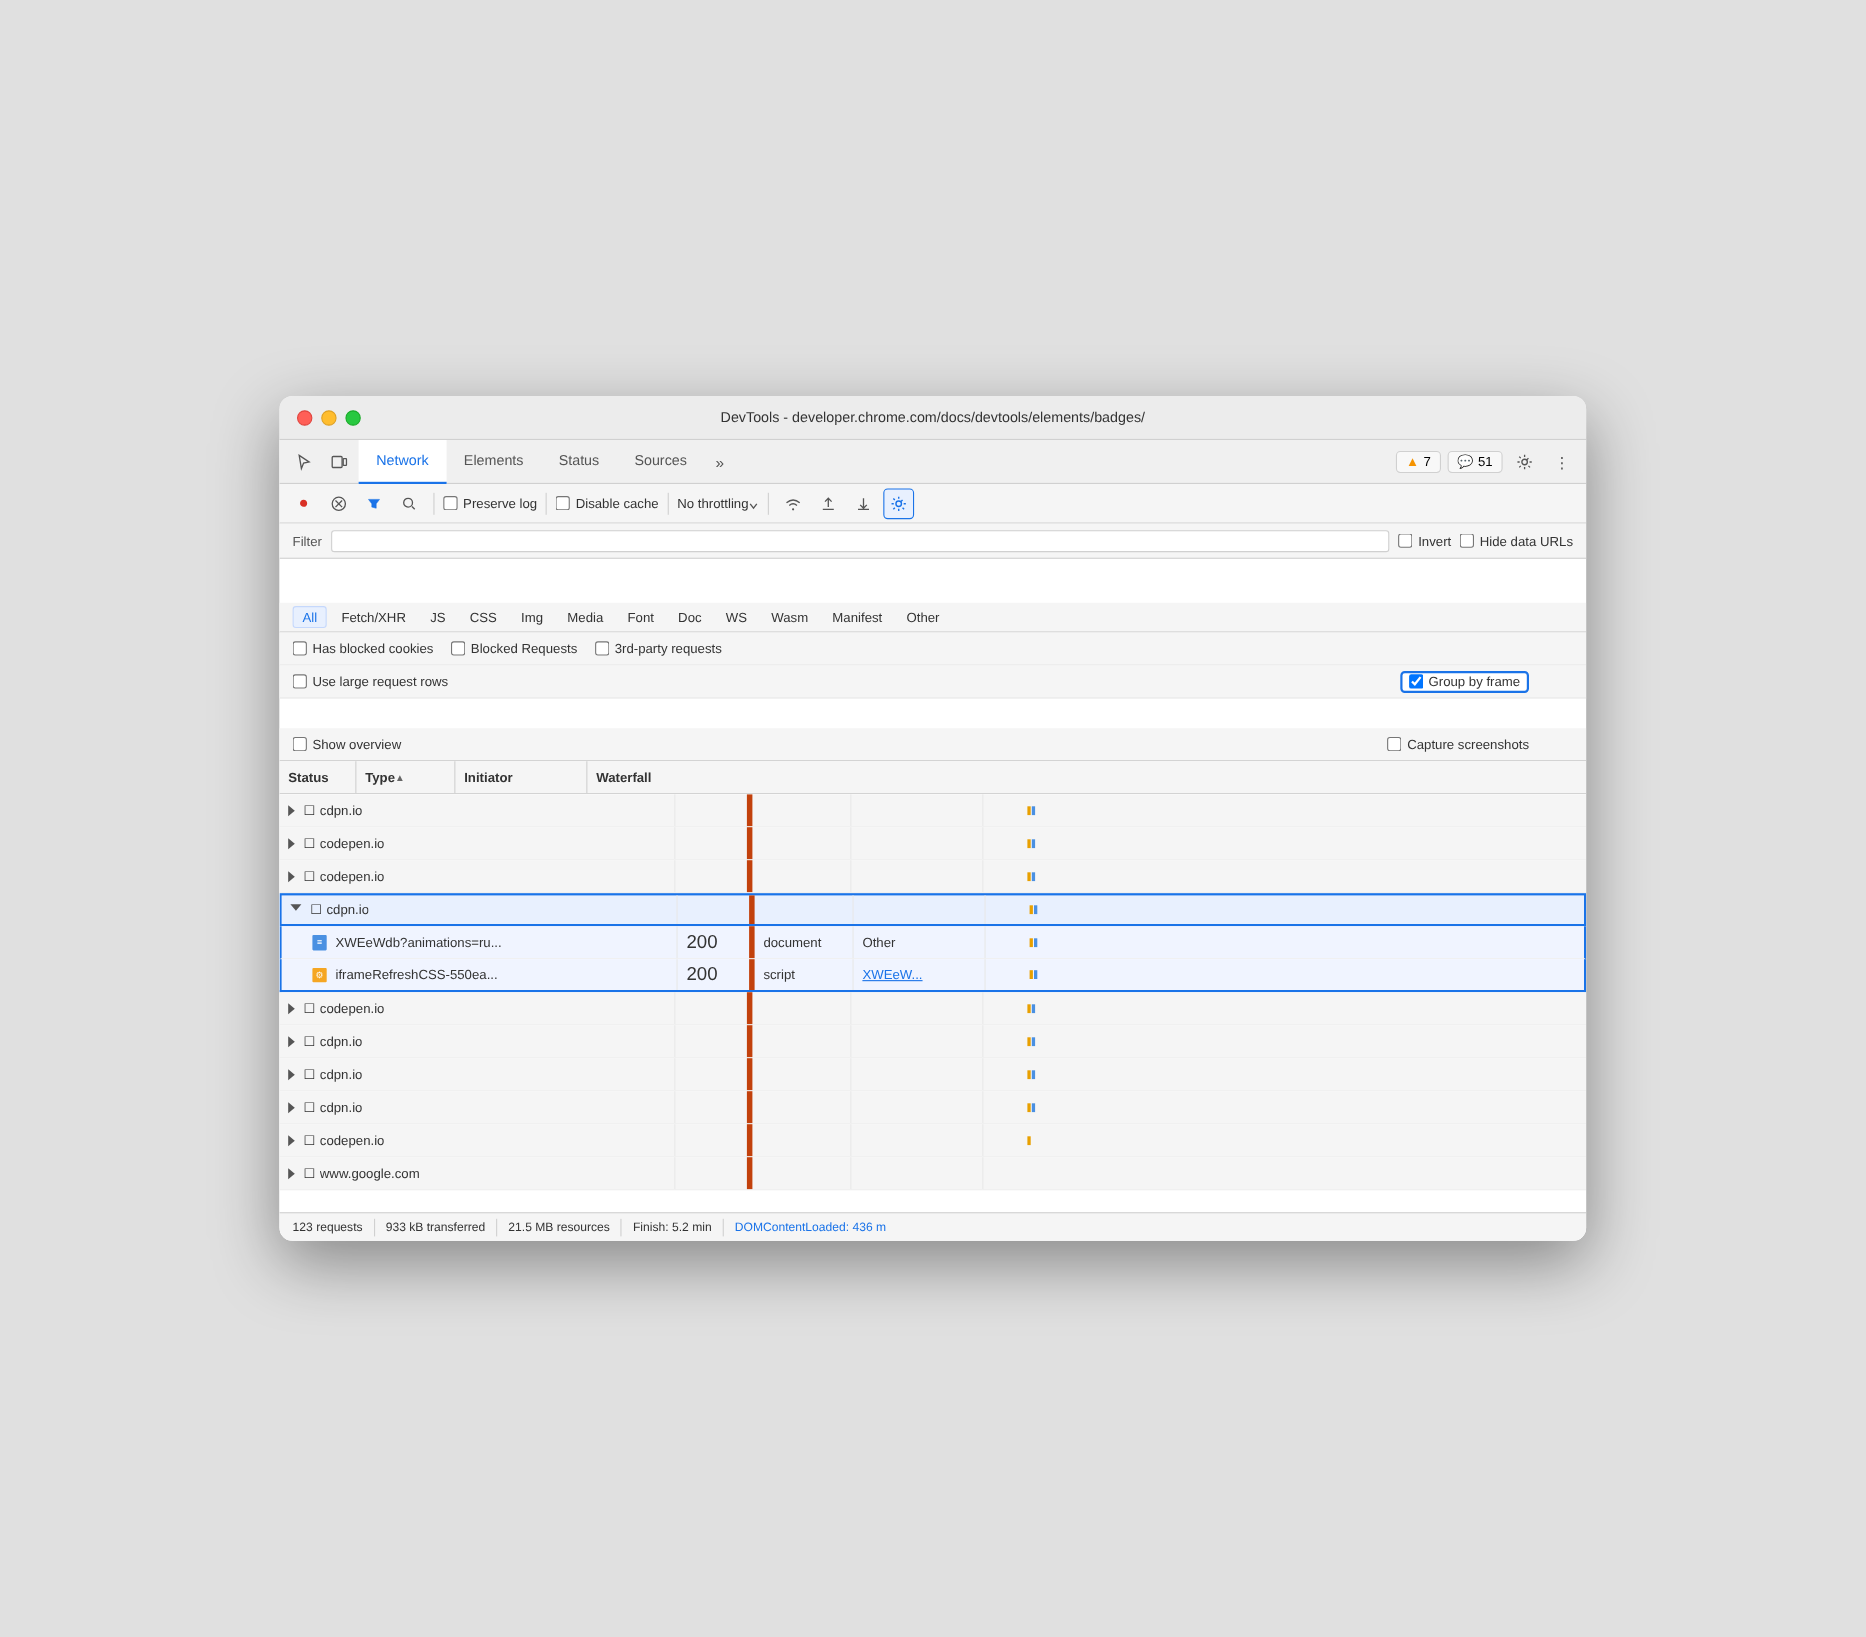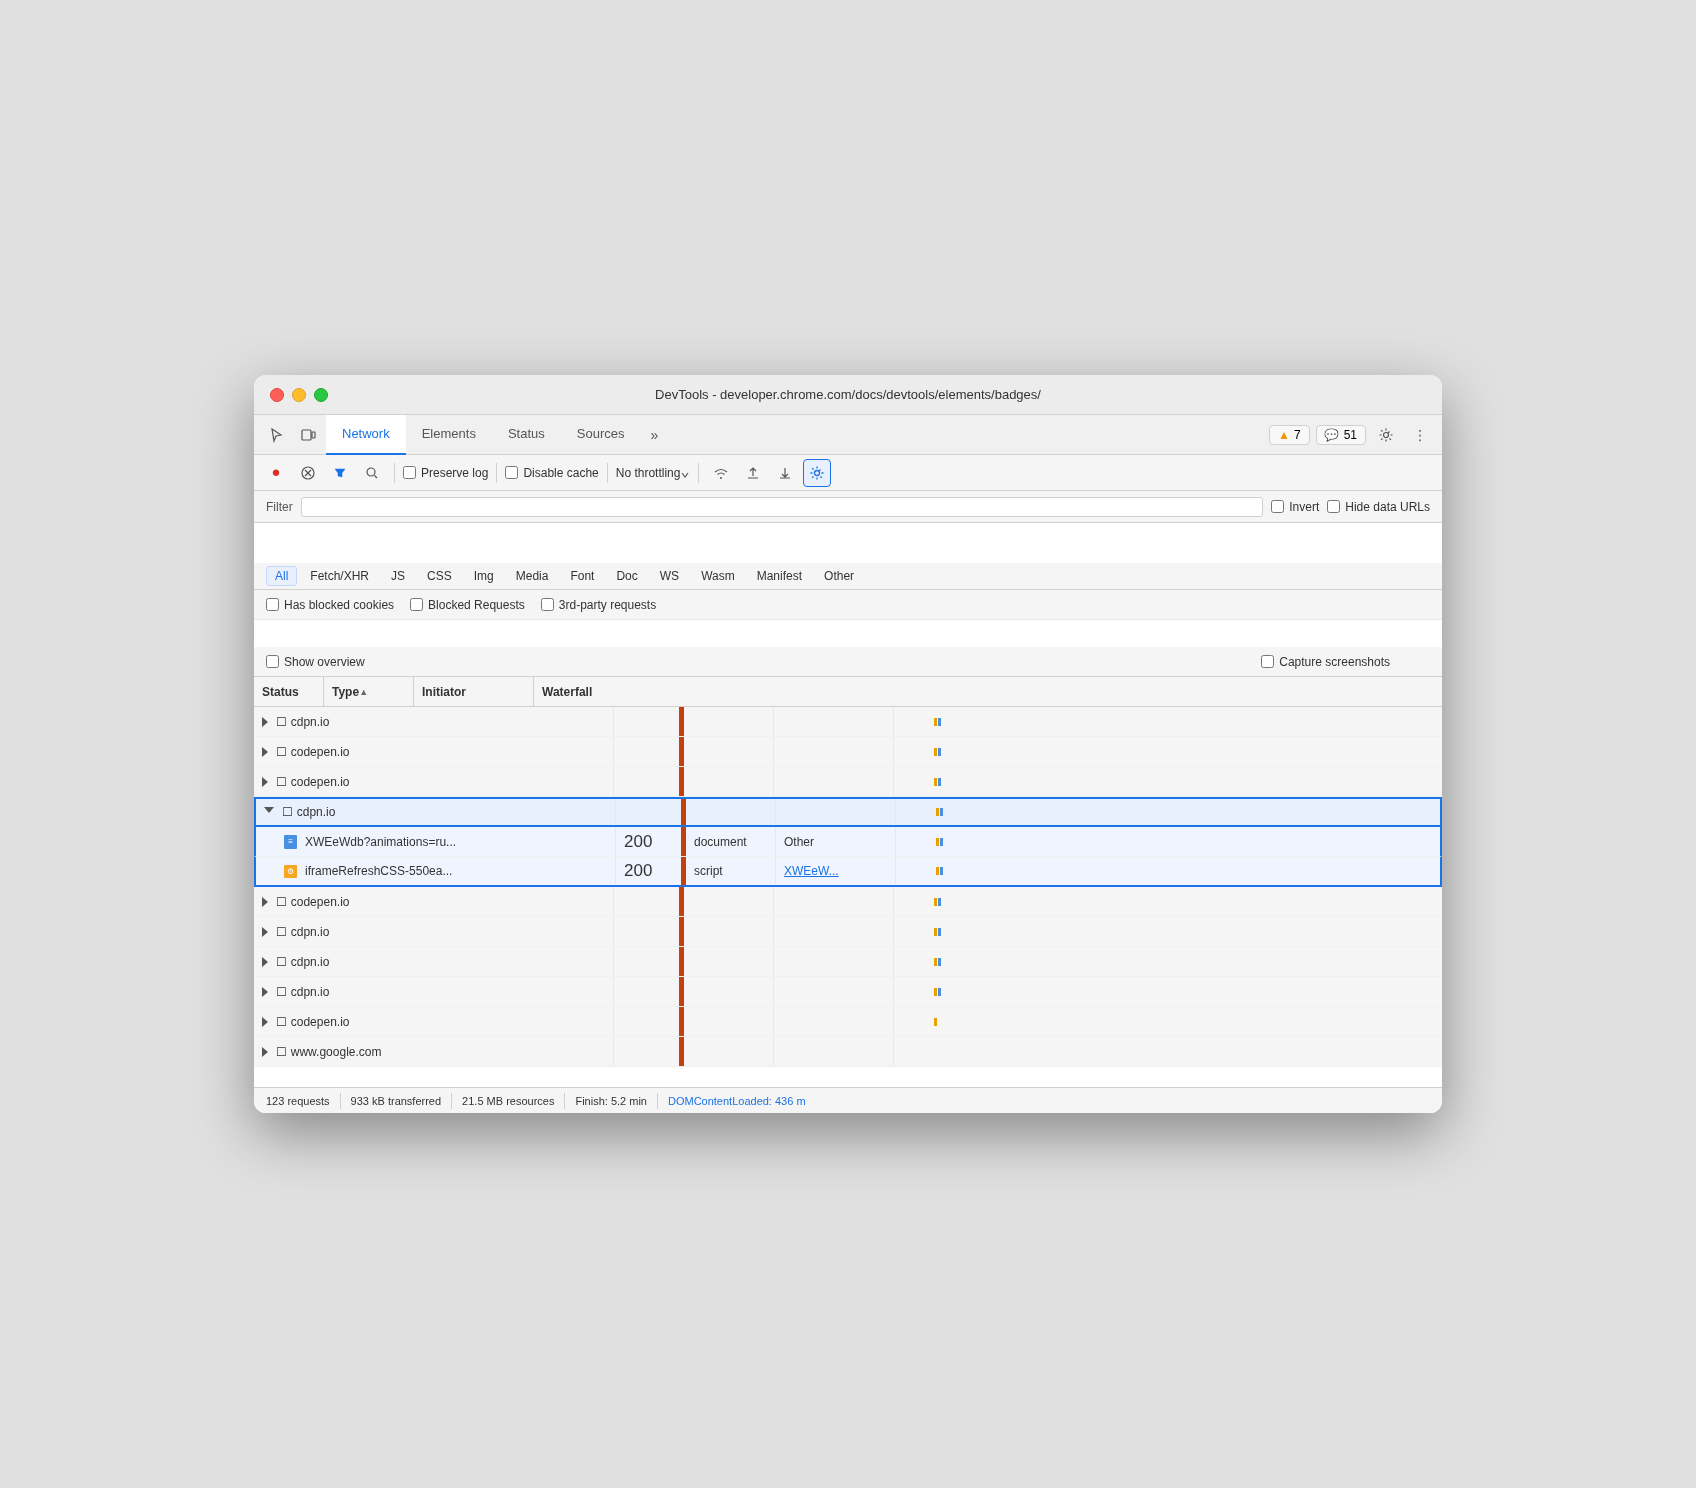--- a/index.html
+++ b/index.html
@@ -621,20 +621,36 @@
       <label class="checkbox-label">
         <input type="checkbox" style="">
         <span>Blocked Requests</span>
       </label>
       <label class="checkbox-label">
         <input type="checkbox" style="">
         <span>3rd-party requests</span>
       </label>
     </div>
 
+    <div class="options-row">
+      <div class="options-left">
+        <label class="checkbox-label">
+          <input type="checkbox" style="">
+          <span>Use large request rows</span>
+        </label>
+      </div>
+      <div class="options-right">
+        <div class="group-by-frame-wrapper">
+          <label class="checkbox-label">
+            <input type="checkbox" checked="" style="">
+            <span>Group by frame</span>
+          </label>
+        </div>
+      </div>
+    </div>
 
     <div class="options-row2">
       <div style="flex:1;">
         <label class="checkbox-label">
           <input type="checkbox" style="">
           <span>Show overview</span>
         </label>
       </div>
       <div style="flex:1; display:flex; justify-content:flex-end; padding-right:40px;">
         <label class="checkbox-label">

